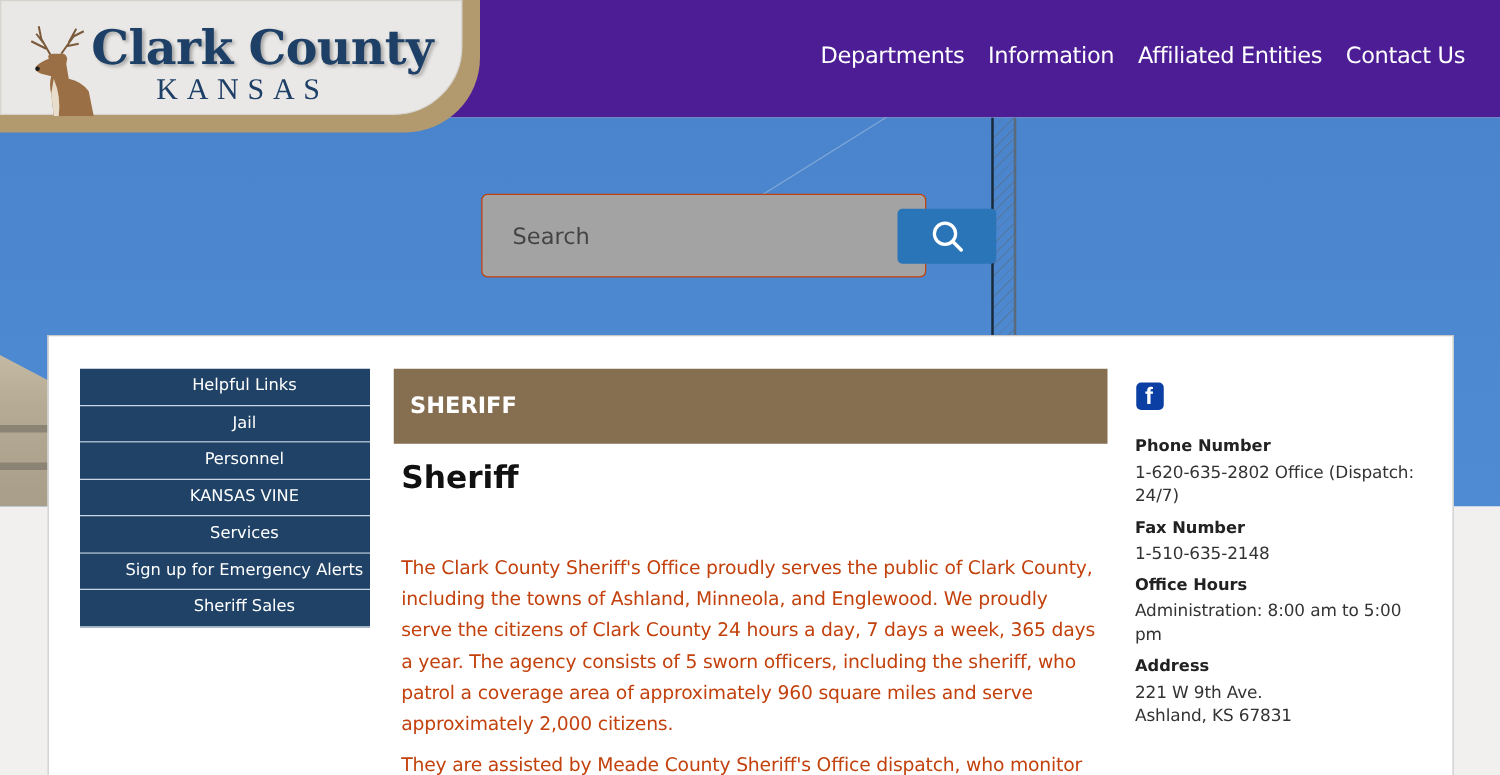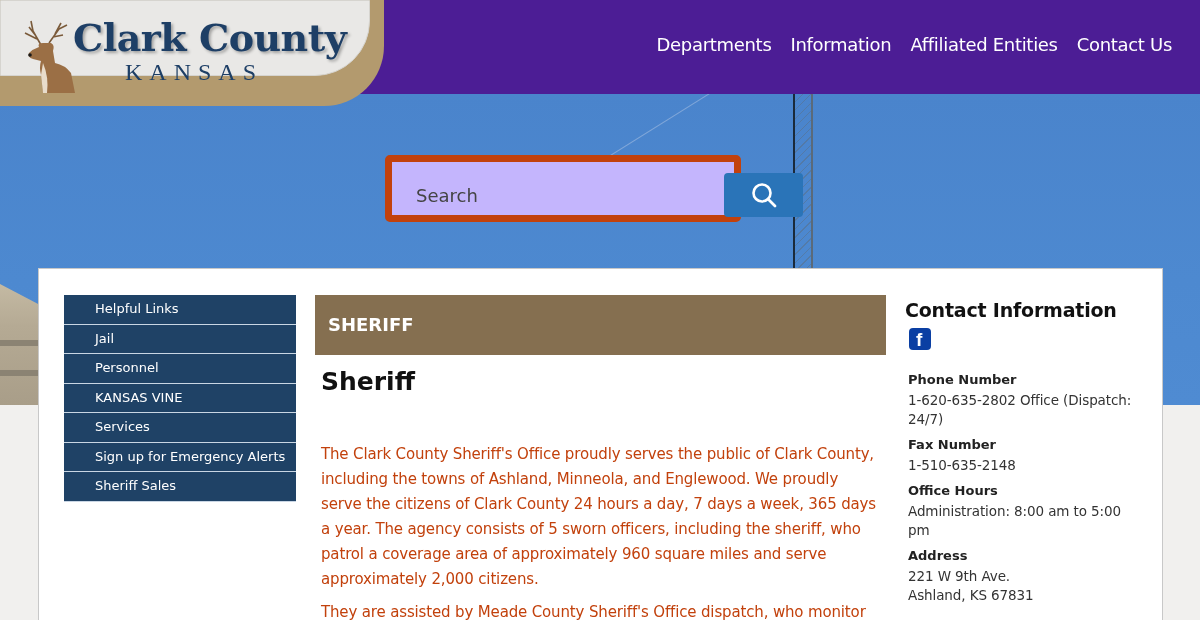--- a/index.html
+++ b/index.html
@@ -1,43 +1,43 @@
 <!DOCTYPE html>
 <html><head>
 <meta charset="utf-8">
 <style>
   * { box-sizing: border-box; margin: 0; padding: 0; }
   html, body { width: 1200px; height: 620px; overflow: hidden; }
   body { font-family: "DejaVu Sans", "Liberation Sans", sans-serif; background: #f1f0ee; position: relative; color: #222; }
 
   .header { position: absolute; left: 0; top: 0; width: 1200px; height: 94px; background: #4c1d95; }
   .logo-wrap { position: absolute; left: 0; top: 0; width: 384px; height: 106px; background: #b39a6e; border-bottom-right-radius: 60px; z-index: 3; }
-  .logo { position: absolute; left: 0; top: 0; width: 370px; height: 76px; background: #e9e8e6; border-bottom-right-radius: 55px; border: 1px solid #d6d4cf; }
+  .logo { position: absolute; left: 0; top: 0; width: 370px; height: 92px; background: #e9e8e6; border-bottom-right-radius: 55px; border: 1px solid #d6d4cf; }
   .deer { position: absolute; left: 18px; top: 16px; width: 60px; height: 76px; }
   .logo-title { position: absolute; left: 72px; top: 14px; font-family: "DejaVu Serif", "Liberation Serif", serif; font-weight: bold; font-size: 38px; color: #1e3f66; letter-spacing: -0.5px; text-shadow: 2px 2px 3px rgba(0,0,0,0.3); white-space: nowrap; }
   .logo-sub { position: absolute; left: 124px; top: 58px; font-family: "Liberation Serif", "DejaVu Serif", serif; font-size: 24px; color: #1e3f66; letter-spacing: 7px; white-space: nowrap; }
 
   .nav { position: absolute; right: 28px; top: 34px; display: flex; gap: 19px; }
   .nav a { color: #fff; font-size: 18px; text-decoration: none; font-family: "DejaVu Sans", sans-serif; letter-spacing: -0.3px; }
 
   .hero { position: absolute; left: 0; top: 94px; width: 1200px; height: 311px; background: linear-gradient(180deg, #4a84cc 0%, #4d89d0 60%, #4f8bd2 100%); overflow: hidden; }
   .tower { position: absolute; left: 793px; top: 0; width: 20px; height: 180px; border-left: 2px solid #1a2a3a; border-right: 2px solid #5a6a7a; background: repeating-linear-gradient(135deg, transparent 0 5px, rgba(90,110,130,0.5) 5px 6px); }
   .guy { position: absolute; height: 1px; background: rgba(180,200,230,0.5); transform-origin: left; }
   .building { position: absolute; left: 0; top: 176px; width: 40px; height: 140px; background: linear-gradient(180deg, #c9bfa8 0%, #b5aa94 40%, #a89d88 100%); clip-path: polygon(0 10%, 100% 25%, 100% 100%, 0 100%); }
   .building-stripe { position: absolute; left: 0; width: 40px; height: 6px; background: #8b8373; }
 
-  .search-box { position: absolute; left: 385px; top: 155px; width: 356px; height: 67px; background: #c4b5fd; border-radius: 5px; border: 7px solid #c2410c; z-index: 2; }
+  .search-box { position: absolute; left: 385px; top: 155px; width: 356px; height: 67px; background: #a3a3a3; border-radius: 5px; border: 1px solid #c2410c; z-index: 2; }
   .search-input { position: absolute; left: 24px; top: 18px; width: 300px; height: 30px; border: none; outline: none; font-size: 18px; color: #444; font-family: "DejaVu Sans", sans-serif; background: transparent; }
   .search-input::placeholder { color: #444; }
   .search-btn { position: absolute; left: 332px; top: 11px; width: 79px; height: 44px; background: #2a74b8; border-radius: 4px; border: none; display: flex; align-items: center; justify-content: center; cursor: pointer; }
 
   .content { position: absolute; left: 38px; top: 268px; width: 1125px; height: 360px; background: #fff; border: 1px solid #c8c8c8; z-index: 1; }
 
   .sidebar { position: absolute; left: 25px; top: 26px; width: 232px; }
-  .sidebar-item { display: block; height: 29.5px; background: #1f4266; color: #fff; font-size: 13px; padding-left: 31px; line-height: 28px; border-bottom: 1.5px solid #c9d6e4; text-decoration: none; white-space: nowrap; }
+  .sidebar-item { display: block; height: 29.5px; background: #1f4266; color: #fff; font-size: 13px; padding-left: 31px; line-height: 28px; border-bottom: 1.5px solid #c9d6e4; text-decoration: none; white-space: nowrap; text-align: center; }
 
   .main { position: absolute; left: 276px; top: 26px; width: 571px; }
   .banner { height: 60px; background: #856f50; color: #fff; font-weight: bold; font-size: 18px; padding-left: 13px; line-height: 60px; }
   .page-title { font-size: 25px; font-weight: bold; margin-top: 12px; margin-left: 6px; color: #111; }
   .para { font-size: 15px; line-height: 25px; color: #c2410c; margin-left: 6px; width: 562px; letter-spacing: -0.15px; }
   .para1 { margin-top: 46px; }
   .para2 { margin-top: 8px; }
 
   .contact { position: absolute; left: 866px; top: 30px; width: 240px; }
   .contact-title { font-size: 19px; font-weight: bold; color: #111; white-space: nowrap; letter-spacing: -0.2px; }
@@ -107,21 +107,20 @@
   </div>
 
   <div class="main">
     <div class="banner">SHERIFF</div>
     <h1 class="page-title">Sheriff</h1>
     <p class="para para1">The Clark County Sheriff's Office proudly serves the public of Clark County, including the towns of Ashland, Minneola, and Englewood. We proudly serve the citizens of Clark County 24 hours a day, 7 days a week, 365 days a year. The agency consists of 5 sworn officers, including the sheriff, who patrol a coverage area of approximately 960 square miles and serve approximately 2,000 citizens.</p>
     <p class="para para2">They are assisted by Meade County Sheriff's Office dispatch, who monitor and dispatch all of the emergency services in Clark County. These include the emergency services of the Clark County Fire Departments (Ashland, Englewood, and Minneola) and the Clark County Emergency Medical Services (Ashland, Englewood, and Minneola) by dispatching needed emergency requests that come into the Meade County dispatch via the 911 phone system.</p>
   </div>
 
   <div class="contact">
-    <div class="contact-title">Contact Information</div>
     <a href="#" class="fb"><span>f</span></a>
     <div class="c-label first">Phone Number</div>
     <div class="c-val">1-620-635-2802 Office (Dispatch: 24/7)</div>
     <div class="c-label">Fax Number</div>
     <div class="c-val">1-510-635-2148</div>
     <div class="c-label">Office Hours</div>
     <div class="c-val">Administration: 8:00 am to 5:00 pm</div>
     <div class="c-label">Address</div>
     <div class="c-val" style="margin-top:4px;">221 W 9th Ave.</div>
     <div class="c-val" style="margin-top:0;">Ashland, KS 67831</div>

